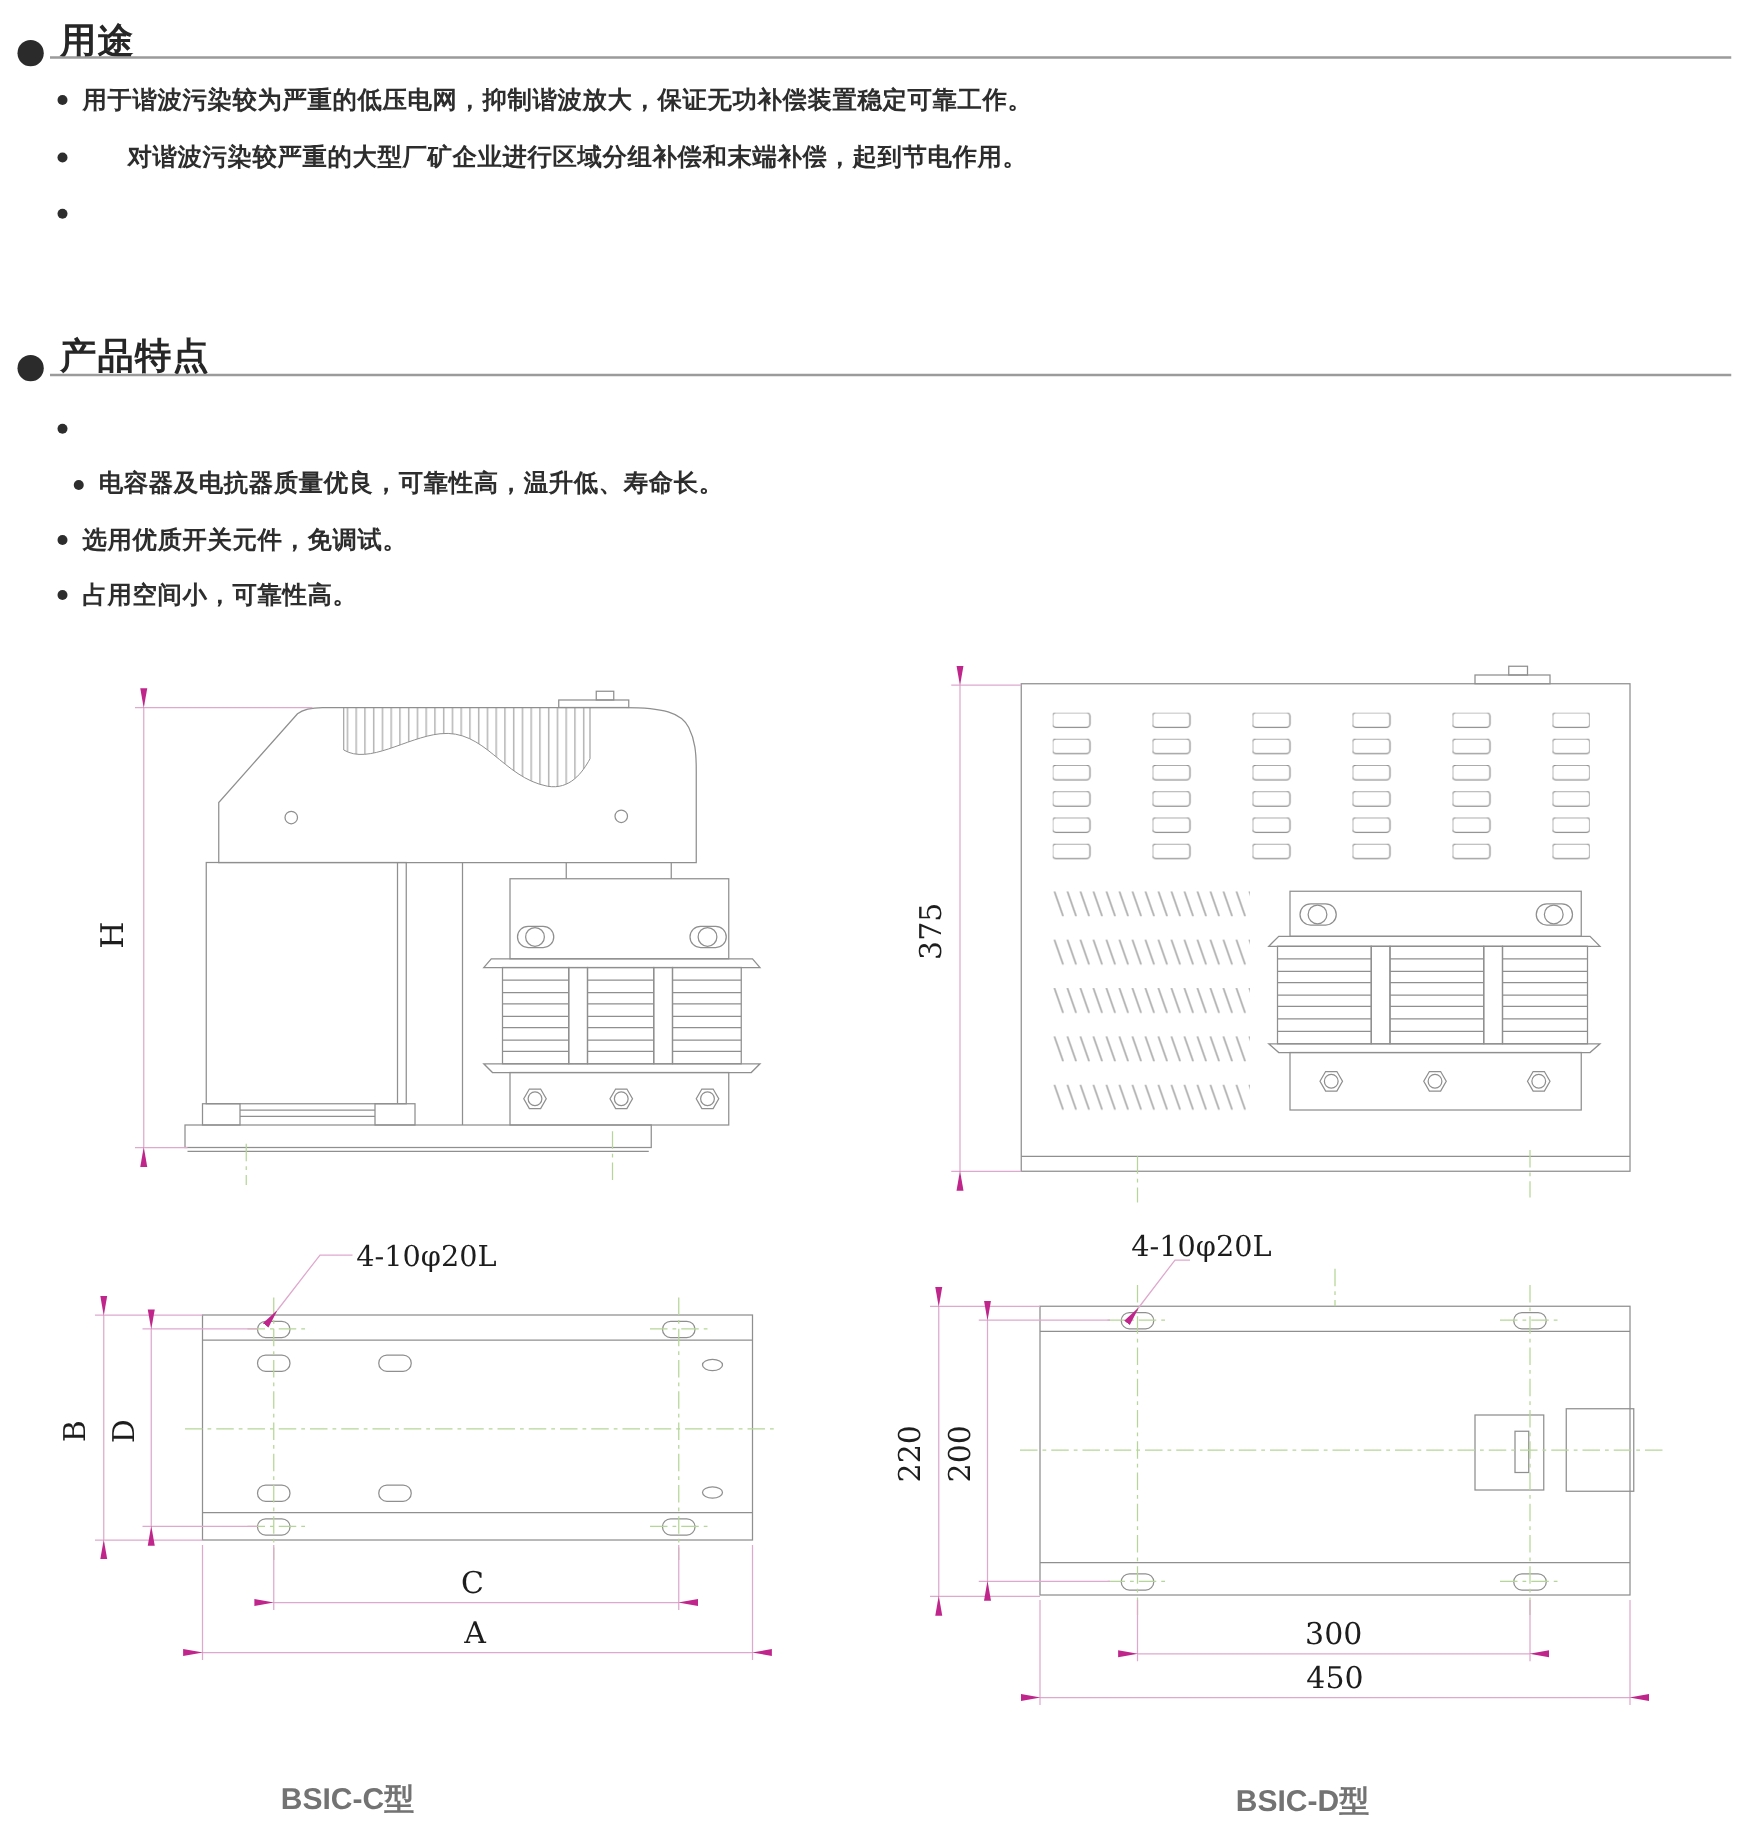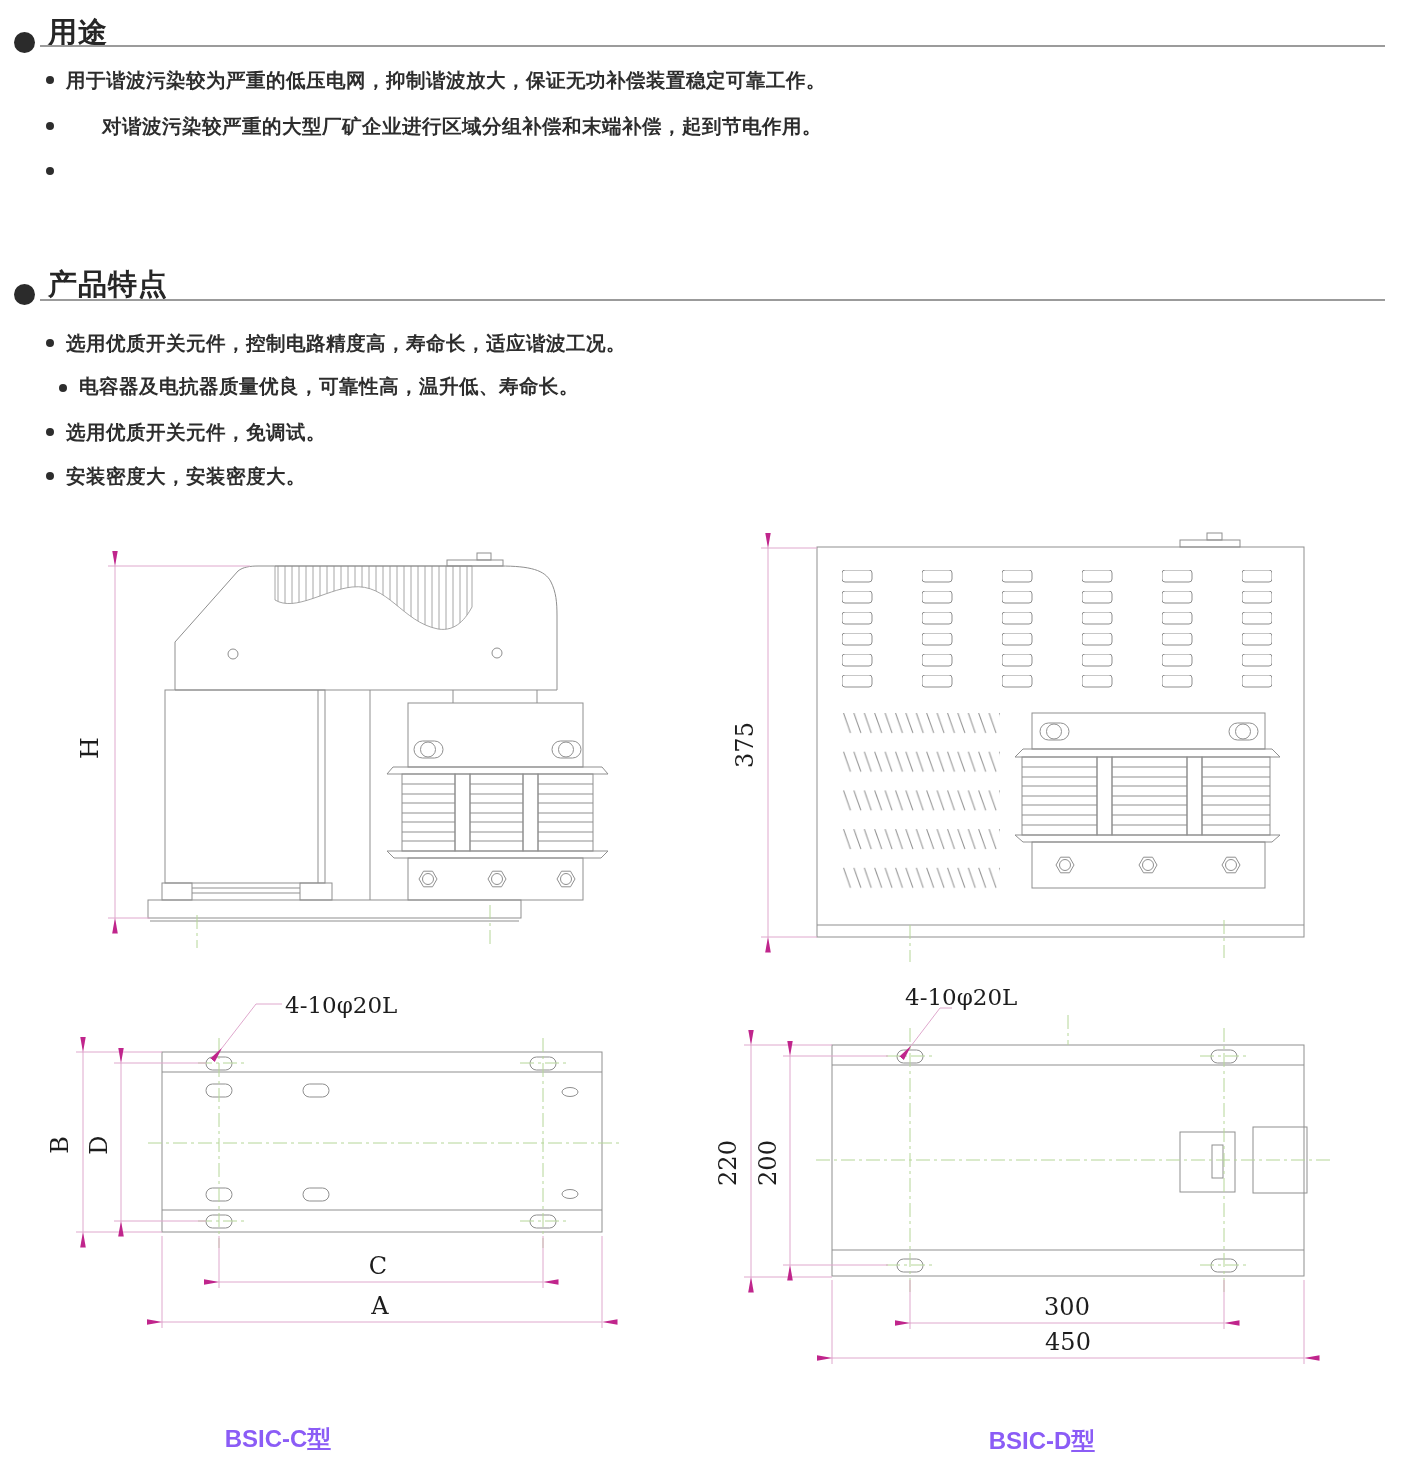--- a/index.html
+++ b/index.html
@@ -8,21 +8,21 @@
     font-family:"Liberation Sans",sans-serif;color:#2d2d2d;overflow:hidden;
   }
   .abs{position:absolute;}
   .sec-head{display:flex;align-items:flex-end;gap:13px;}
   .sec-dot{width:21px;height:21px;border-radius:50%;background:#2b2b2b;flex:0 0 auto;}
   .sec-title{font-size:29px;font-weight:bold;color:#262626;letter-spacing:1px;}
   .rule{height:2px;background:#9b9b9b;}
   .bullet-row{display:flex;align-items:flex-start;gap:12px;}
   .li-dot{width:8px;height:8px;border-radius:50%;background:#2d2d2d;margin-top:8px;flex:0 0 auto;}
   .li-text{font-size:19.5px;font-weight:bold;color:#2d2d2d;line-height:25px;letter-spacing:0.5px;}
-  .caption{font-size:24px;font-weight:bold;color:#8b5cf6;text-align:center;width:170px;}
+  .caption{font-size:24px;font-weight:bold;color:#737373;text-align:center;width:170px;}
   svg text{font-family:"DejaVu Serif","Liberation Serif",serif;fill:#1d1d1d;}
 </style>
 </head>
 <body>
 
 <div class="abs sec-head" style="left:14px;top:13px;">
   <span class="sec-dot"></span>
   <span class="sec-title">用途</span>
 </div>
 <div class="abs rule" style="left:40px;top:45px;width:1345px;"></div>
@@ -40,33 +40,32 @@
 </div>
 
 <div class="abs sec-head" style="left:14px;top:265px;">
   <span class="sec-dot"></span>
   <span class="sec-title">产品特点</span>
 </div>
 <div class="abs rule" style="left:40px;top:299px;width:1345px;"></div>
 
 <div class="abs bullet-row" style="left:46px;top:331px;width:1200px;">
   <span class="li-dot"></span>
-  <span class="li-text">选用优质开关元件，控制电路精度高，寿命长，适应谐波工况。</span>
 </div>
 <div class="abs bullet-row" style="left:59px;top:376px;width:1200px;font-family:Liberation Mono, monospace;">
   <span class="li-dot"></span>
   <span class="li-text">电容器及电抗器质量优良，可靠性高，温升低、寿命长。</span>
 </div>
 <div class="abs bullet-row" style="left:46px;top:420px;width:1200px;">
   <span class="li-dot"></span>
   <span class="li-text">选用优质开关元件，免调试。</span>
 </div>
 <div class="abs bullet-row" style="left:46px;top:464px;width:1200px;">
   <span class="li-dot"></span>
-  <span class="li-text">安装密度大，安装密度大。</span>
+  <span class="li-text">占用空间小，可靠性高。</span>
 </div>
 
 <svg class="abs" style="left:0;top:530px;" width="1405" height="934" viewBox="0 530 1405 934">
   <defs>
     <marker id="arr" viewBox="0 0 16 8" markerWidth="16" markerHeight="8" refX="0.5" refY="4" orient="auto-start-reverse" markerUnits="userSpaceOnUse">
       <path d="M0,4 L16,1.2 L16,6.8 Z" fill="#c0258c"></path>
     </marker>
     <pattern id="vhatch" patternUnits="userSpaceOnUse" x="275" y="566" width="7" height="90">
       <line x1="3" y1="0" x2="3" y2="90" stroke="#8f8f8f" stroke-width="0.8"></line>
     </pattern>

